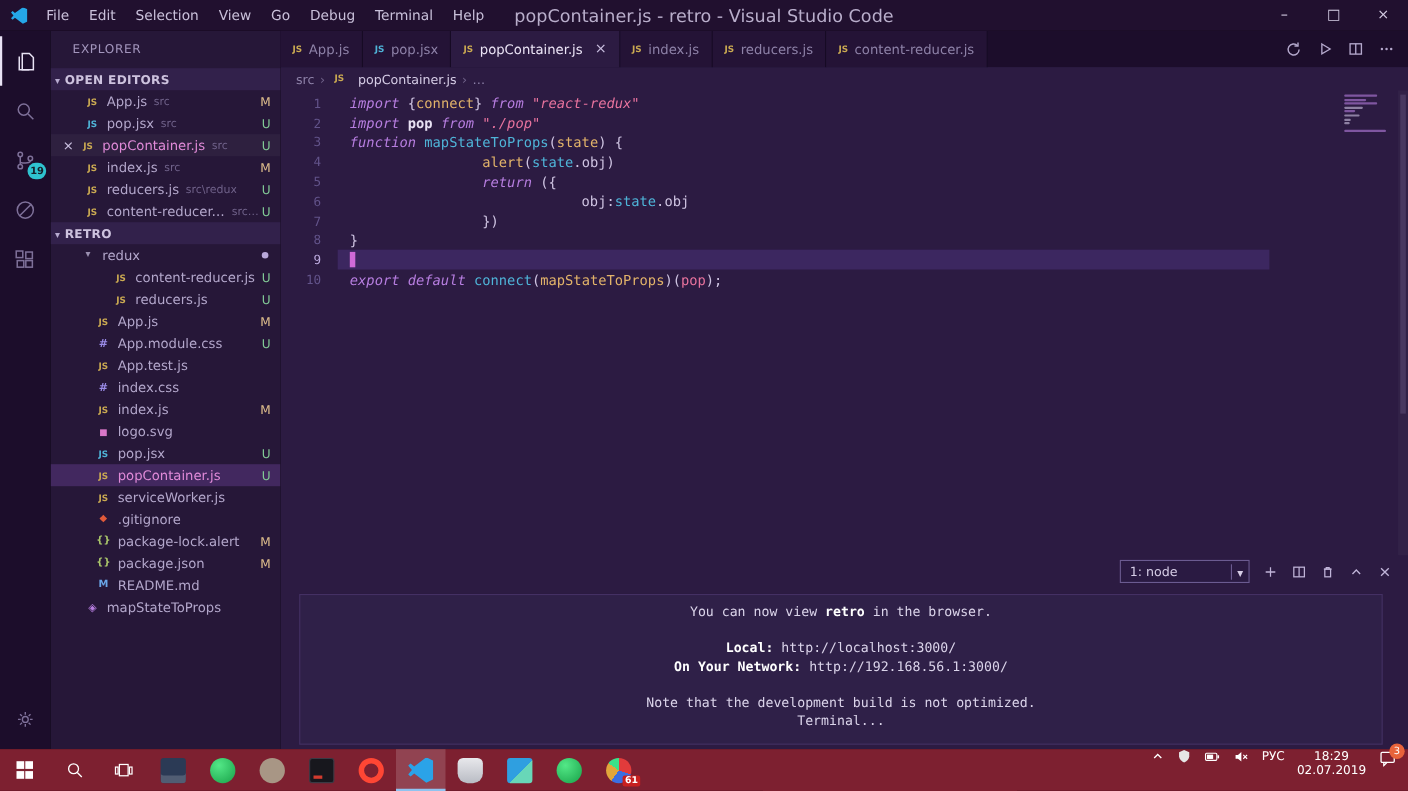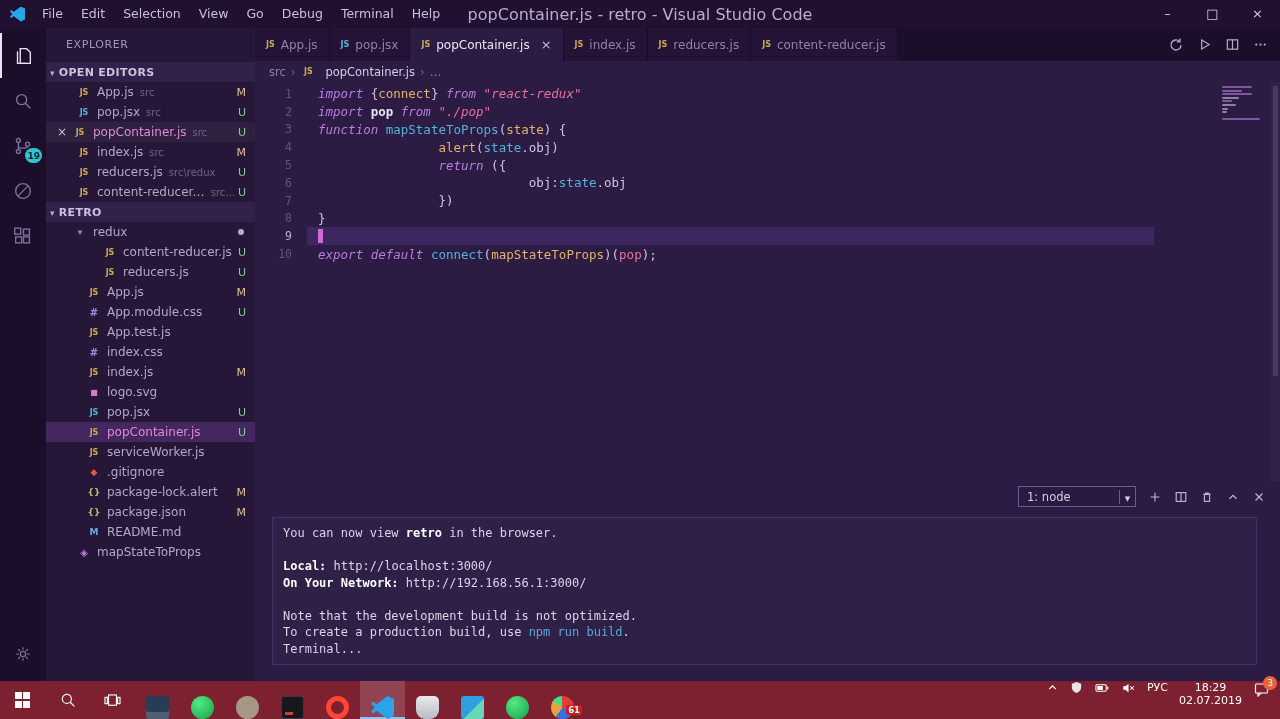--- a/index.html
+++ b/index.html
@@ -104,31 +104,31 @@
   .panel-header{flex:0 0 29px;display:flex;align-items:center;padding:0 14px 0 18px;}
   .ptab{font-size:11px;letter-spacing:.4px;color:#8e82a8;margin-right:22px;height:29px;
         display:flex;align-items:center;border-bottom:1px solid transparent;cursor:pointer;}
   .ptab.active{color:#e9e2f4;border-bottom-color:#cfc4e6;}
   .panel-right{margin-left:auto;display:flex;align-items:center;gap:12px;color:#c0b4d8;}
   .pdrop{display:flex;align-items:center;height:21px;border:1px solid #6b5b91;background:#2a1a42;
          font-size:11.5px;color:#d6cde6;cursor:pointer;}
   .pdrop .val{padding:0 10px 0 8px;min-width:100px;}
   .pdrop .arr{width:16px;text-align:center;border-left:1px solid #6b5b91;}
   .pdrop .arr::before{content:"▼";font-size:7px;color:#d6cde6;}
-  .terminal-box{flex:1;margin:6px 23px 16px 17px;border:1px solid var(--border_panel_box);
+  .terminal-box{flex:1;margin:6px 23px 4px 17px;border:1px solid var(--border_panel_box);
                 background:var(--bg_panel_box);padding:7px 10px;overflow:hidden;
-                font-family:"DejaVu Sans Mono","Liberation Mono",monospace;font-size:12px;line-height:16.5px;}
+                font-family:"DejaVu Sans Mono","Liberation Mono",monospace;font-size:12px;line-height:16.5px;text-align:center;}
   .t-p{color:#dbd4ea;} .t-b{color:#ffffff;font-weight:bold;} .t-c{color:var(--terminal_link);}
 
   
   .taskbar{flex:0 0 38px;background:var(--taskbar);display:flex;align-items:stretch;color:#fff;}
   .tb-btn{width:45px;display:flex;align-items:center;justify-content:center;cursor:pointer;}
   .win-logo{display:grid;grid-template-columns:7px 7px;grid-template-rows:7px 7px;gap:1.5px;}
   .win-logo div{background:#fff;}
-  .tb-app{width:45px;display:flex;align-items:flex-end;justify-content:center;position:relative;cursor:pointer;}
+  .tb-app{width:45px;display:flex;align-items:center;justify-content:center;position:relative;cursor:pointer;}
   .tb-app.active{background:rgba(255,255,255,.16);box-shadow:inset 0 -2px 0 #8fc3f0;}
   .ico{width:23px;height:23px;}
   .ico-calc{background:#2b3a55;border-radius:3px;box-shadow:inset 0 -7px 0 rgba(255,255,255,.18);}
   .ico-green{background:radial-gradient(circle at 35% 30%,#53e887,#18a148);border-radius:50%;}
   .ico-gimp{background:#a89685;border-radius:50%;}
   .ico-console{background:#17171d;border:1px solid #3a3a44;border-radius:3px;position:relative;}
   .ico-console::after{content:"";position:absolute;left:3px;bottom:3px;width:8px;height:3px;background:#d23b2e;}
   .ico-orange{width:23px;height:23px;border-radius:50%;border:5px solid #ff4634;background:transparent;}
   .ico-vscode{background:#2aa3e8;clip-path:polygon(72% 0%,100% 13%,100% 87%,72% 100%,24% 64%,10% 76%,0% 68%,15% 50%,0% 32%,10% 24%,24% 36%);}
   .ico-kettle{background:linear-gradient(#e8e8ec,#b9bcc4);border-radius:5px 5px 9px 9px;}
@@ -514,21 +514,20 @@
           </div>
         </div>
         <div class="terminal-box">
           <div id="term">
               <div class="tl"><span class="t-p">You can now view </span><span class="t-b">retro</span><span class="t-p"> in the browser.</span></div>
               <div class="tl">&nbsp;</div>
               <div class="tl"><span class="t-p">  </span><span class="t-b">Local:</span><span class="t-p">            </span><span class="t-p">http://localhost:3000/</span></div>
               <div class="tl"><span class="t-p">  </span><span class="t-b">On Your Network:</span><span class="t-p">  </span><span class="t-p">http://192.168.56.1:3000/</span></div>
               <div class="tl">&nbsp;</div>
               <div class="tl"><span class="t-p">Note that the development build is not optimized.</span></div>
-              <div class="tl"><span class="t-p">To create a production build, use </span><span class="t-c">npm run build</span><span class="t-p">.</span></div>
               <div class="tl"><span class="t-p">Terminal...</span></div>
             </div>
         </div>
       </div>
     </div>
   </div>
 
   <div class="taskbar">
     <div class="tb-btn">
       <div class="win-logo">

